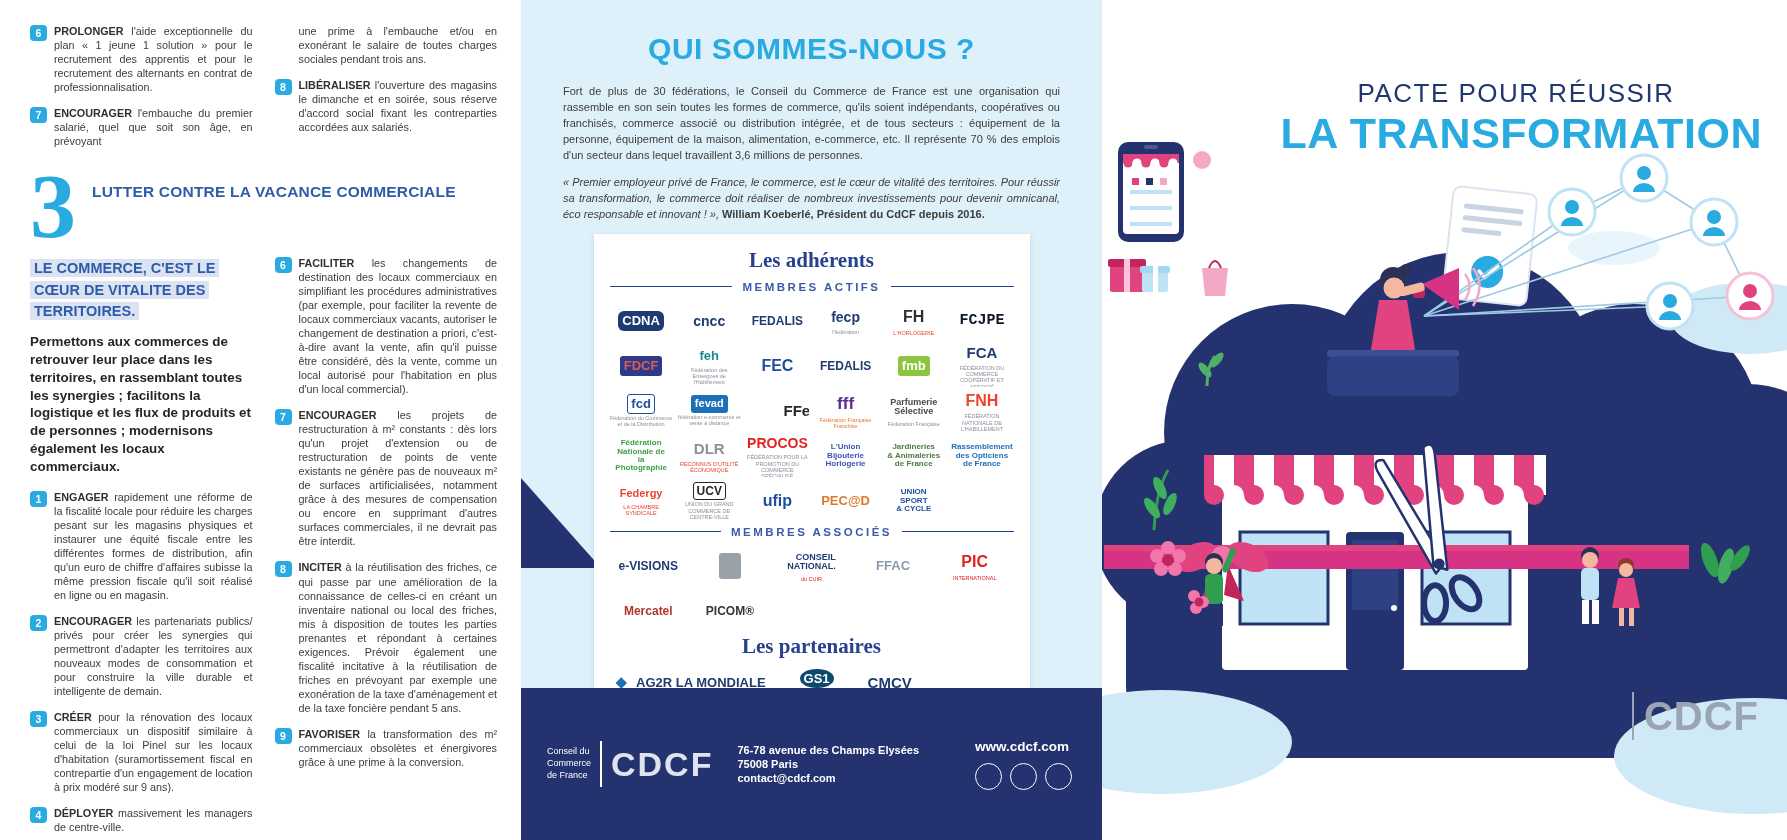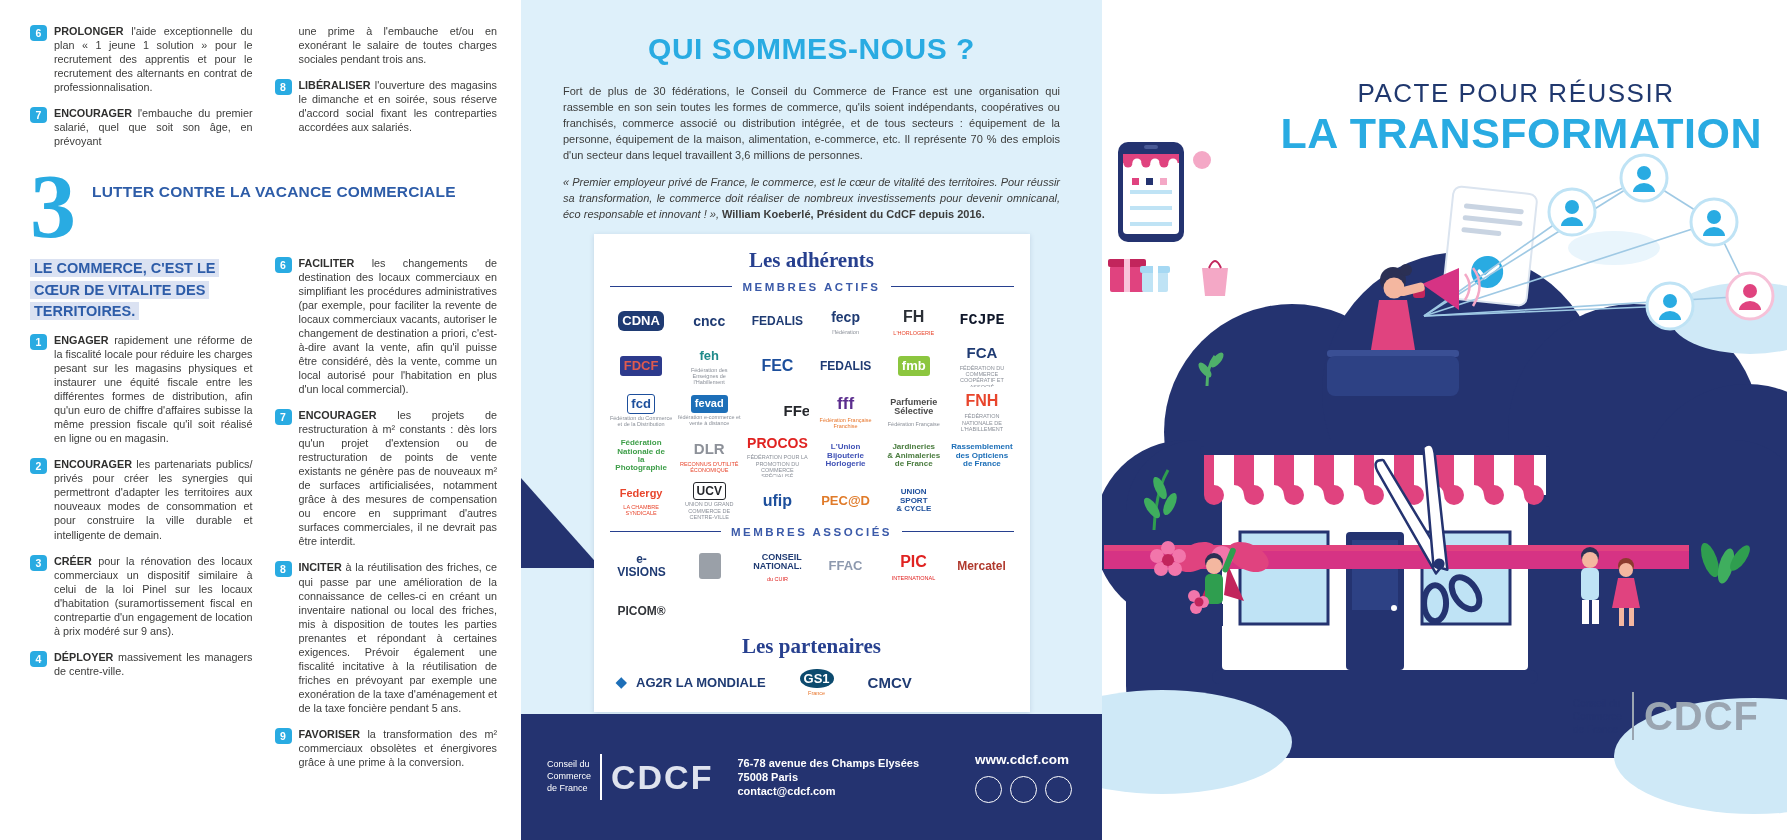--- a/index.html
+++ b/index.html
@@ -25,34 +25,34 @@
   .mid-title{font-size:30px;font-weight:800;color:#29abe2;text-align:center;letter-spacing:.5px;margin:32px 0 18px;}
   .mid-p{font-size:11px;line-height:1.45;color:#3c3c3b;text-align:justify;margin:0 2px 11px;}
   .mid-p em{font-style:italic;}
   .mid-p strong{font-weight:800;}
   .card{background:#fff;width:436px;margin:4px auto 0;padding:12px 16px 12px;box-sizing:border-box;
         box-shadow:0 1px 5px rgba(30,50,100,.15);position:relative;z-index:2;}
   .serif-title{font-family:"Liberation Serif",serif;font-weight:700;color:#27408f;font-size:21px;text-align:center;margin:2px 0 8px;}
   .divider-label{display:flex;align-items:center;gap:10px;color:#3b5aa9;font-size:11.5px;letter-spacing:2.5px;font-weight:600;margin:4px 0 8px;}
   .divider-label .line{flex:1;height:1px;background:#27408f;}
   .logo-grid{display:grid;grid-template-columns:repeat(6,1fr);gap:4px 5px;}
-  .logo-row{display:grid;grid-template-columns:repeat(6,1fr);gap:4px;}
+  .logo-row{display:grid;grid-template-columns:repeat(5,1fr);gap:4px;}
   .logo-tile{height:41px;display:flex;flex-direction:column;align-items:center;justify-content:center;text-align:center;overflow:hidden;}
   .mark{font-weight:800;font-size:13px;line-height:1.05;padding:2px 3px;border-radius:3px;white-space:pre-line;border:1px solid transparent;}
   .mark:empty{width:20px;height:24px;background:#9aa0a8;border-radius:3px;padding:0;}
   .sub{font-size:5.5px;color:#8a8f98;line-height:1.15;margin-top:1px;max-width:66px;}
   .sub:empty{display:none;}
   .partners-row{display:flex;gap:30px;align-items:center;justify-content:flex-start;padding:2px 6px 4px;}
   .partner{display:flex;flex-direction:column;align-items:center;gap:1px;}
   .partner-top{display:flex;align-items:center;gap:5px;}
   .pglyph{font-size:15px;}
   .pglyph:empty{display:none;}
   .mid-triangle{position:absolute;left:0;top:478px;width:80px;height:90px;background:#243370;
                 clip-path:polygon(0 0,100% 100%,0 100%);z-index:1;}
-  .mid-footer{position:absolute;left:0;right:0;bottom:0;height:126px;background:#243370;color:#fff;
+  .mid-footer{position:absolute;left:0;right:0;bottom:0;height:152px;background:#243370;color:#fff;
               display:flex;align-items:center;padding:0 26px;box-sizing:border-box;gap:18px;z-index:3;}
   .lockup{display:flex;align-items:center;gap:9px;}
   .org-small{font-size:9px;line-height:1.3;white-space:pre-line;}
   .vbar{width:2px;height:46px;background:#fff;}
   .cdcf-word{font-size:34px;font-weight:700;letter-spacing:2px;color:#dfe3ee;}
   .addr{margin-left:6px;}
   .addr p{margin:2px 0;font-size:11px;font-weight:700;}
   .web-social{margin-left:auto;padding-right:4px;}
   .site{font-size:13.5px;font-weight:800;margin:0 0 9px;}
   .socials{display:flex;gap:8px;}
@@ -103,20 +103,21 @@
     <div class="section-head">
       <div class="big-num">3</div>
       <div class="sec-title">
         <span>LUTTER CONTRE LA VACANCE COMMERCIALE</span><br>
       </div>
     </div>
 
     <div class="two-col">
       <div>
         <p class="highlight"><span>LE COMMERCE, C'EST LE CŒUR DE VITALITE DES TERRITOIRES.</span></p>
+        <p class="intro-bold">Permettons aux commerces de retrouver leur place dans les territoires, en rassemblant toutes les synergies ; facilitons la logistique et les flux de produits et de personnes ; modernisons également les locaux commerciaux.</p>
         <div>
 
         <div class="item">
             <span class="badge">1</span>
             <p class="itext"><strong>ENGAGER</strong> <span>rapidement une réforme de la fiscalité locale pour réduire les charges pesant sur les magasins physiques et instaurer une équité fiscale entre les différentes formes de distribution, afin qu'un euro de chiffre d'affaires subisse la même pression fiscale qu'il soit réalisé en ligne ou en magasin.</span></p>
           </div>
             <div class="item">
             <span class="badge">2</span>
             <p class="itext"><strong>ENCOURAGER</strong> <span>les partenariats publics/ privés pour créer les synergies qui permettront d'adapter les territoires aux nouveaux modes de consommation et pour construire la ville durable et intelligente de demain.</span></p>
           </div>

